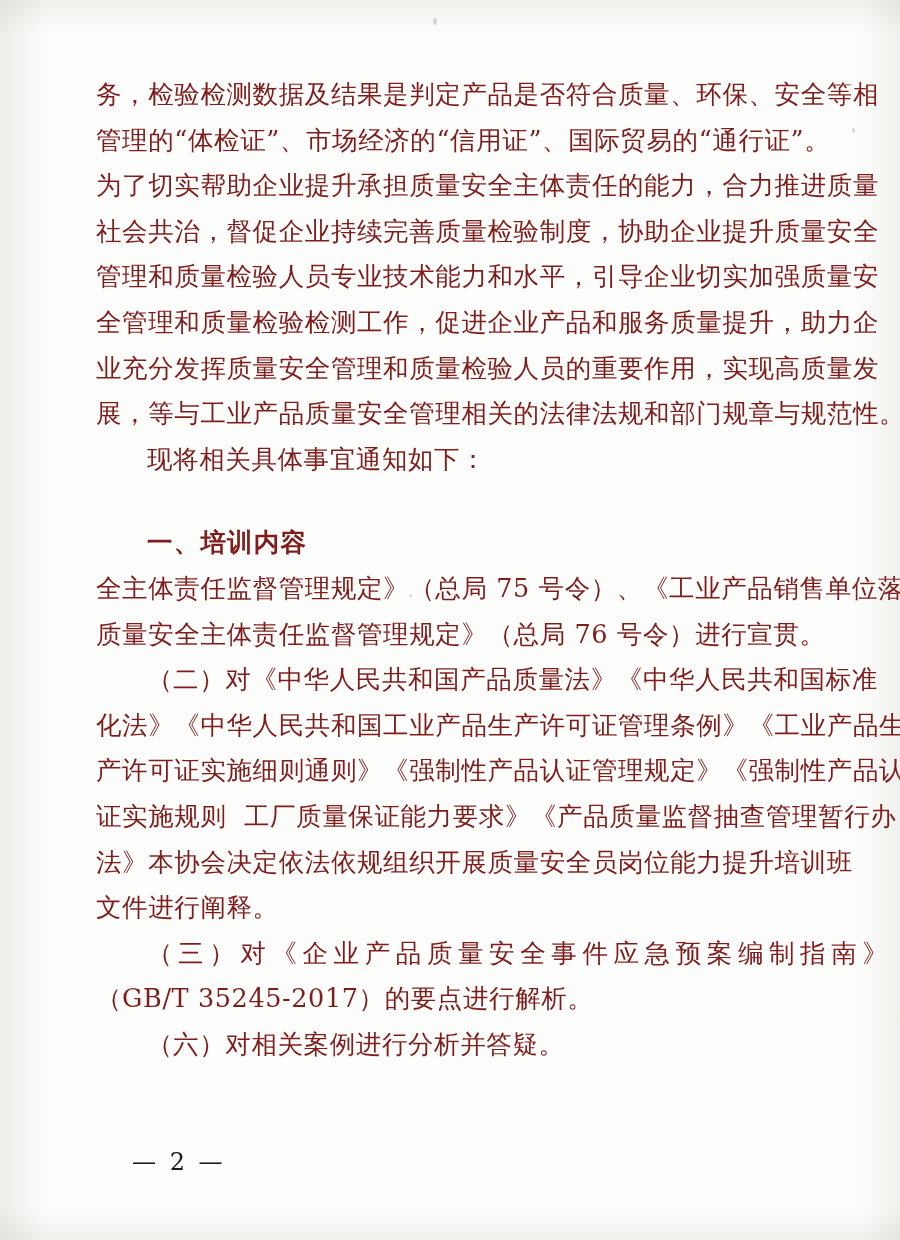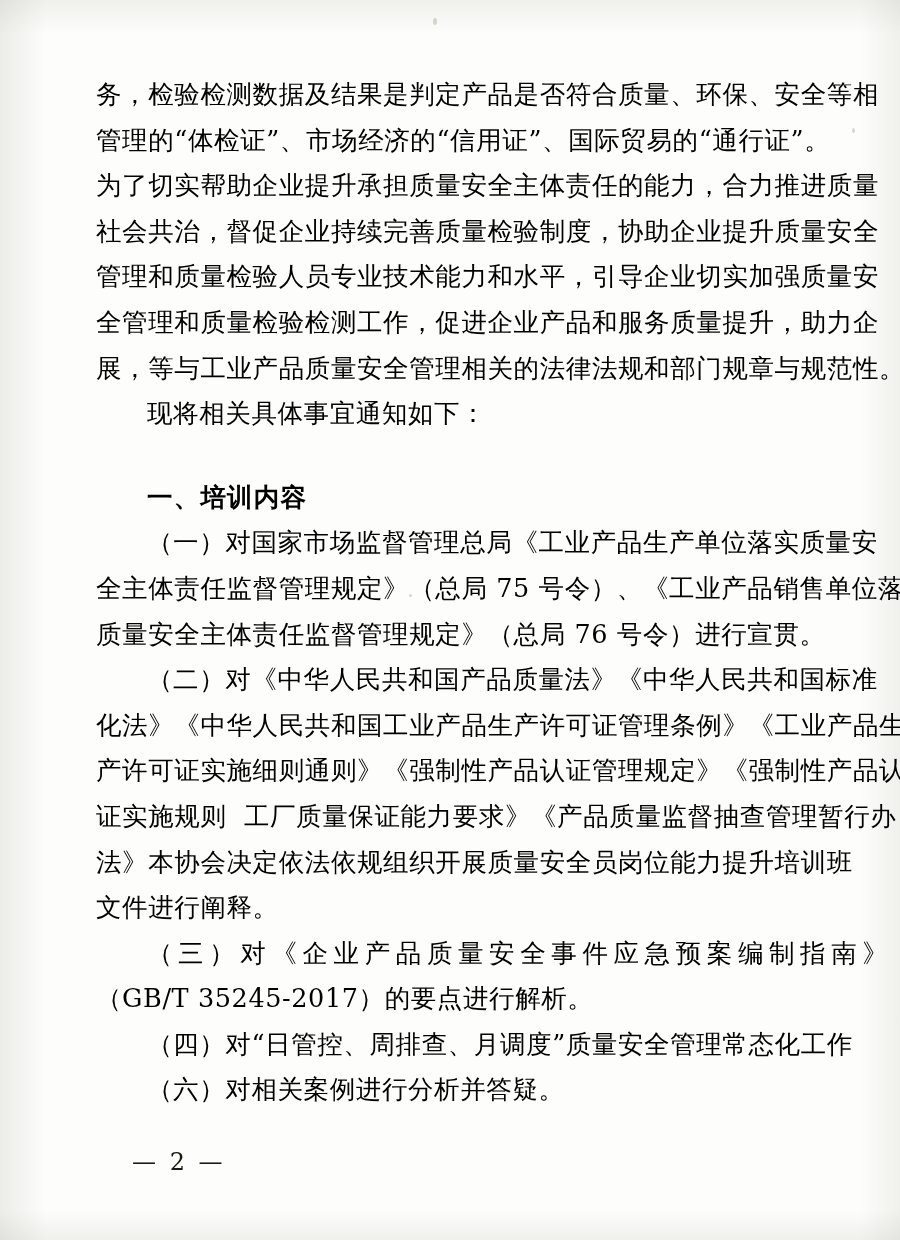--- a/index.html
+++ b/index.html
@@ -56,21 +56,21 @@
     top: 72px;
     width: 706px;
   }
 
   p.line {
     margin: 0;
     font-size: 25.5px;
     line-height: 45.6px;
     letter-spacing: 0.6px;
     white-space: pre;
-    color: #000000;
+    color: #7f1d1d;
   }
   p.indent {
     text-indent: 51px;
   }
   p.bold {
     font-weight: bold;
     letter-spacing: 1.2px;
     margin-top: 38px;
   }
   p.justify-xwide {
@@ -109,41 +109,40 @@
   <div class="speck" style="left:852px; top:128px; width:3px; height:5px;"></div>
   <div class="speck" style="left:409px; top:594px; width:3px; height:3px;"></div>
 
   <div class="content">
     <p class="line">务，检验检测数据及结果是判定产品是否符合质量、环保、安全等相</p>
     <p class="line">管理的“体检证”、市场经济的“信用证”、国际贸易的“通行证”。</p>
     <p class="line">为了切实帮助企业提升承担质量安全主体责任的能力，合力推进质量</p>
     <p class="line">社会共治，督促企业持续完善质量检验制度，协助企业提升质量安全</p>
     <p class="line">管理和质量检验人员专业技术能力和水平，引导企业切实加强质量安</p>
     <p class="line">全管理和质量检验检测工作，促进企业产品和服务质量提升，助力企</p>
+    <p class="line">业充分发挥质量安全管理和质量检验人员的重要作用，实现高质量发</p>
     <p class="line">展，等与工业产品质量安全管理相关的法律法规和部门规章与规范性。</p>
 
     <p class="line indent">现将相关具体事宜通知如下：</p>
 
     <p class="line indent bold">一、培训内容</p>
 
-    <p class="line indent">（一）对国家市场监督管理总局《工业产品生产单位落实质量安</p>
     <p class="line">全主体责任监督管理规定》（总局 75 号令）、《工业产品销售单位落实</p>
     <p class="line">质量安全主体责任监督管理规定》（总局 76 号令）进行宣贯。</p>
 
     <p class="line indent">（二）对《中华人民共和国产品质量法》《中华人民共和国标准</p>
     <p class="line">化法》《中华人民共和国工业产品生产许可证管理条例》《工业产品生</p>
     <p class="line">产许可证实施细则通则》《强制性产品认证管理规定》《强制性产品认</p>
     <p class="line">证实施规则  工厂质量保证能力要求》《产品质量监督抽查管理暂行办</p>
     <p class="line">法》本协会决定依法依规组织开展质量安全员岗位能力提升培训班</p>
     <p class="line">文件进行阐释。</p>
 
     <p class="line indent justify-xwide">（三）对《企业产品质量安全事件应急预案编制指南》</p>
     <p class="line">（GB/T 35245-2017）的要点进行解析。</p>
 
-    <p class="line indent">（四）对“日管控、周排查、月调度”质量安全管理常态化工作</p>
 
 
     <p class="line indent">（六）对相关案例进行分析并答疑。</p>
   </div>
 
   <div class="page-number">— 2 —</div>
 
 </div>
 
 </body></html>

